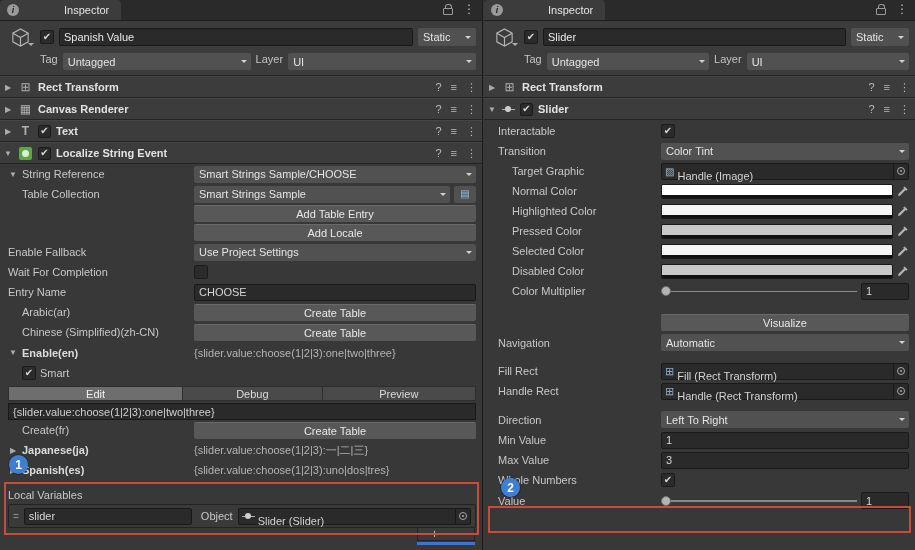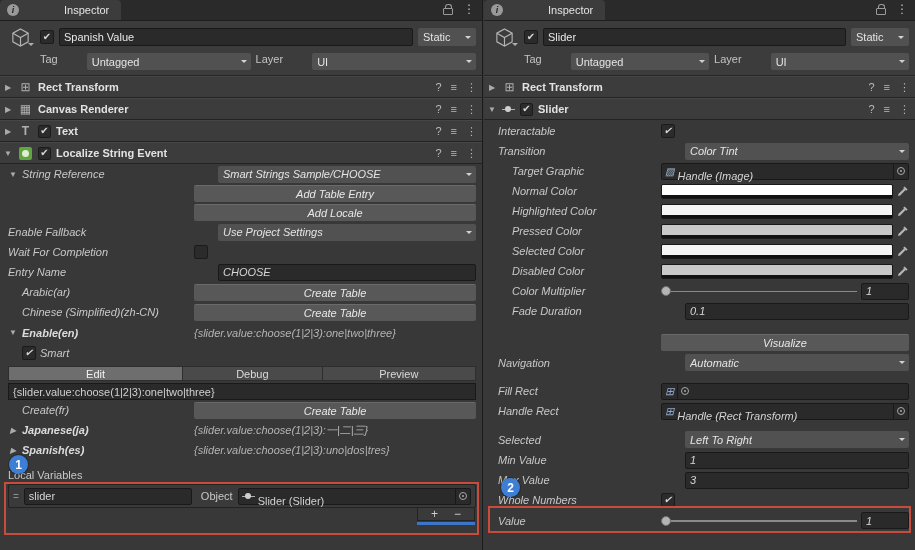--- a/index.html
+++ b/index.html
@@ -25,35 +25,35 @@
   .ucheck{width:14px;height:14px;background:#2B2B2B;border:1px solid #1B1B1B;border-radius:2px;flex-shrink:0;display:flex;align-items:center;justify-content:center;color:#D8D8D8;font-size:10px;line-height:1;}
   .tfield{height:17px;background:#2A2A2A;border:1px solid #191919;border-radius:2px;display:flex;align-items:center;padding:0 4px;color:#D6D6D6;min-width:0;white-space:nowrap;overflow:hidden;}
   .name-field{flex:1;height:18px;color:#E8E8E8;}
   .static-dd{width:58px;height:18px;background:#515151;border-radius:2px;display:flex;align-items:center;justify-content:space-between;padding:0 5px;color:#E4E4E4;flex-shrink:0;}
   .dd-caret{width:0;height:0;border:3.5px solid transparent;border-top-color:#D2D2D2;margin-top:4px;}
   .go-row2{display:flex;align-items:flex-start;gap:5px;margin-top:4px;padding-left:35px;}
   .mini-label{color:#C4C4C4;flex-shrink:0;}
   .dropdown{height:17px;background:#515151;border-radius:2px;display:flex;align-items:center;padding:0 14px 0 5px;color:#E4E4E4;position:relative;min-width:0;}
   .dropdown>span{overflow:hidden;text-overflow:ellipsis;white-space:nowrap;}
   .dropdown::after{content:"";position:absolute;right:4px;top:7px;width:0;height:0;border:3.5px solid transparent;border-top-color:#D2D2D2;}
-  .grow{flex:1;margin-left:24px;}
+  .grow{flex:1;}
 
   .comp{height:22px;background:#3C3C3C;border-top:1px solid #464646;border-bottom:1px solid #232323;display:flex;align-items:center;gap:5px;padding:0 5px 0 3px;}
   .fold{color:#ABABAB;font-size:8px;width:10px;text-align:center;flex-shrink:0;}
   .cicon{color:#B0B0B0;font-size:12px;width:15px;text-align:center;flex-shrink:0;}
   .cname{font-weight:bold;color:#E2E2E2;white-space:nowrap;}
   .comp-right{margin-left:auto;display:flex;align-items:center;gap:9px;color:#BABABA;}
   .hicon{font-size:11px;line-height:1;}
   .loc-icon{width:13px;height:13px;border-radius:2px;background:#61A53F;position:relative;flex-shrink:0;margin:0 1px;}
   .loc-icon::after{content:"";position:absolute;left:3px;top:3px;width:7px;height:7px;border-radius:50%;background:#DCEFD2;}
   .mini-slider-icon{width:13px;height:11px;position:relative;flex-shrink:0;}
   .mini-slider-icon::before{content:"";position:absolute;left:0;right:0;top:5px;height:1.5px;background:#B0B0B0;}
   .mini-slider-icon::after{content:"";position:absolute;left:3px;top:2.5px;width:6px;height:6px;border-radius:50%;background:#CFCFCF;}
 
-  .prow{display:flex;align-items:center;height:20px;padding:0 6px 0 8px;gap:5px;font-style:italic;}
+  .prow{display:flex;align-items:center;height:20px;padding:0 6px 0 8px;gap:5px;}
   .h21{height:21px;} .h19{height:19px;}
   #right-panel .prow{padding-left:14px;}
   .plabel{width:181px;flex-shrink:0;display:flex;align-items:center;gap:4px;overflow:hidden;white-space:nowrap;color:#C8C8C8;}
   #right-panel .plabel{width:158px;}
   .indent{padding-left:14px;}
   .pcontrol{flex:1;display:flex;align-items:center;gap:4px;min-width:0;}
   .ubtn{flex:1;height:17px;background:#585858;border-top:1px solid #6A6A6A;border-radius:2px;display:flex;align-items:center;justify-content:center;color:#E8E8E8;white-space:nowrap;}
   .iconbtn{width:22px;height:17px;background:#515151;border-radius:2px;display:flex;align-items:center;justify-content:center;flex-shrink:0;}
   .tblglyph{color:#8FC2F0;font-size:10px;line-height:1;}
   .preview{color:#B4B4B4;white-space:nowrap;overflow:hidden;}
@@ -204,20 +204,33 @@
     <span class="plabel">
       <span class="fold">▼</span>
       <span>String Reference</span>
     </span>
     <span class="pcontrol">
       <span class="dropdown grow">
           <span>Smart Strings Sample/CHOOSE</span>
         </span>
     </span>
   </div>
+  <div class="prow">
+    <span class="plabel indent">
+        <span>Table Collection</span>
+      </span>
+    <span class="pcontrol">
+      <span class="dropdown grow">
+          <span>Smart Strings Sample</span>
+        </span>
+      <span class="iconbtn">
+          <span class="tblglyph">▤</span>
+        </span>
+    </span>
+  </div>
   <div class="prow h19">
     <span class="plabel indent"></span>
     <span class="pcontrol">
         <span class="ubtn">Add Table Entry</span>
       </span>
   </div>
   <div class="prow h19">
     <span class="plabel indent"></span>
     <span class="pcontrol">
         <span class="ubtn">Add Locale</span>
@@ -532,30 +545,20 @@
       </span>
     <span class="pcontrol">
       <span class="uslider">
           <span class="uthumb"></span>
         </span>
       <span class="tfield numfield">
           <span>1</span>
         </span>
     </span>
   </div>
-  <div class="prow">
-    <span class="plabel indent">
-        <span>Fade Duration</span>
-      </span>
-    <span class="pcontrol">
-        <span class="tfield grow">
-          <span>0.1</span>
-        </span>
-      </span>
-  </div>
 
   <div class="gap12"></div>
 
   <div class="prow h19">
     <span class="plabel"></span>
     <span class="pcontrol">
         <span class="ubtn">Visualize</span>
       </span>
   </div>
   <div class="prow h21">
@@ -571,20 +574,21 @@
 
   <div class="gap8"></div>
 
   <div class="prow">
     <span class="plabel">
         <span>Fill Rect</span>
       </span>
     <span class="pcontrol">
       <span class="ofield">
         <span class="rect-glyph">⊞</span>
+        <span class="oftext">Fill (Rect Transform)</span>
         <span class="opicker">
             <span class="opicker-dot"></span>
           </span>
       </span>
     </span>
   </div>
   <div class="prow">
     <span class="plabel">
         <span>Handle Rect</span>
       </span>
@@ -596,21 +600,21 @@
             <span class="opicker-dot"></span>
           </span>
       </span>
     </span>
   </div>
 
   <div class="gap8"></div>
 
   <div class="prow h21">
     <span class="plabel">
-        <span>Selected</span>
+        <span>Direction</span>
       </span>
     <span class="pcontrol">
         <span class="dropdown grow">
           <span>Left To Right</span>
         </span>
       </span>
   </div>
   <div class="prow">
     <span class="plabel">
         <span>Min Value</span>

